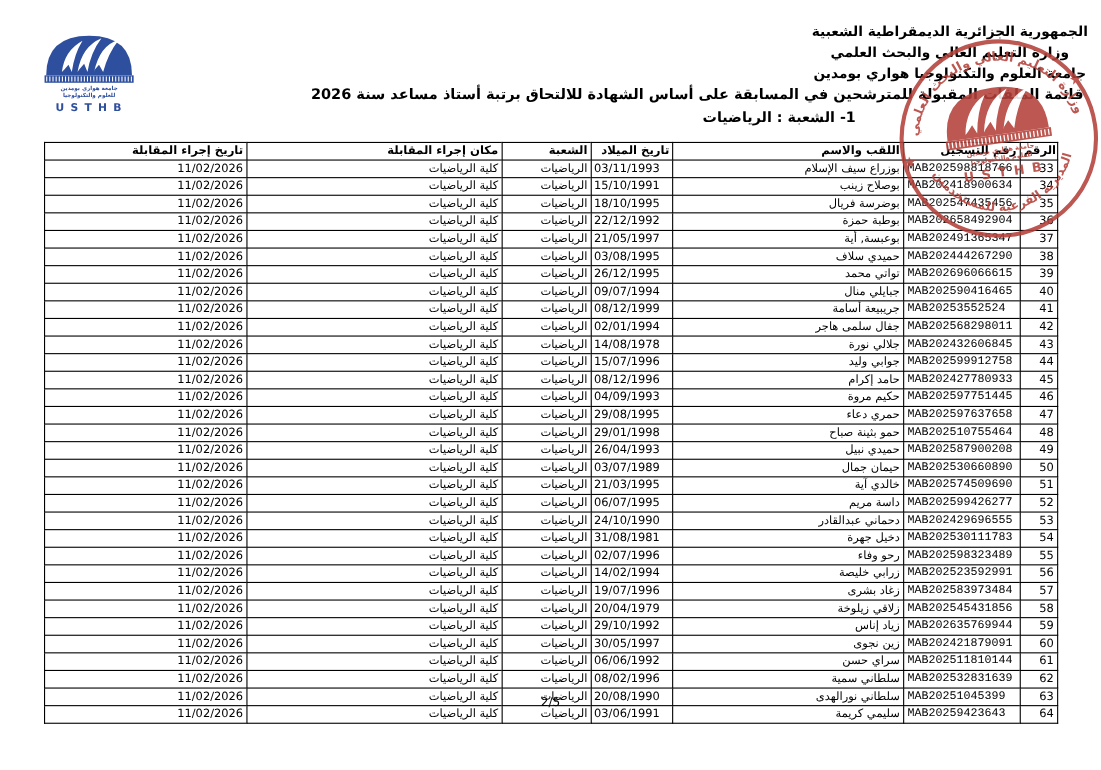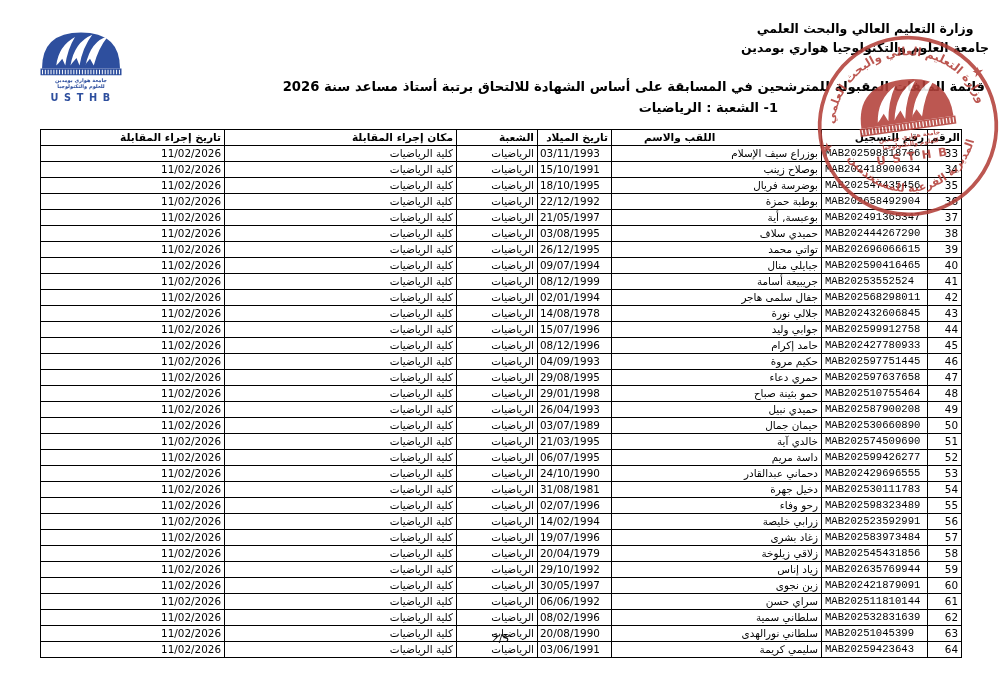--- a/index.html
+++ b/index.html
@@ -28,21 +28,21 @@
   table.main-table{
     position:absolute;top:129px;left:40px;width:921px;
     border-collapse:collapse;direction:rtl;table-layout:fixed;
     font-size:10.4px;
   }
   .main-table th,.main-table td{
     border:1px solid #000;padding:0 3px;height:15px;line-height:1.1;
     overflow:hidden;white-space:nowrap;vertical-align:middle;
   }
   .main-table th{font-weight:bold;text-align:right;font-size:10.6px;padding-left:32px;}
-  .main-table th.c2{text-align:left;margin-top:20px;}
+  .main-table th.c2{text-align:right;margin-top:20px;}
   .main-table td{text-align:right;}
   .main-table td.c1{text-align:left;font-size:10.6px;font-family:Liberation Mono, monospace;}
   .main-table td.c3{text-align:left;padding-left:2px;}
   col.w0{width:34px}col.w1{width:106px}col.w2{width:210px}
   col.w3{width:74px}col.w4{width:81px}col.w5{width:232px}col.w6{width:184px}
   
   .stamp{
     position:absolute;top:33px;left:815px;width:186px;height:186px;
     color:#b3403a;opacity:0.88;transform:rotate(-8deg);pointer-events:none;z-index:5;
   }
@@ -64,20 +64,21 @@
       <line x1="8" y1="58.5" x2="112" y2="58.5" stroke="#fff" stroke-width="6" stroke-dasharray="1.3 2.5"></line>
       <text x="60" y="72" font-size="6.8" font-weight="bold" text-anchor="middle" fill="currentColor">جامعة هواري بومدين</text>
       <text x="60" y="80.5" font-size="6.8" font-weight="bold" text-anchor="middle" fill="currentColor">للعلوم والتكنولوجيا</text>
       <text x="60" y="97" font-size="13" font-weight="bold" letter-spacing="1.5" text-anchor="middle" fill="currentColor">U S T H B</text>
     </symbol>
     <use href="#usthb-logo-shape" x="0" y="0" width="120" height="104"></use>
   </svg>
 </div>
 
 <div class="gov-header">
+  <div>الجمهورية الجزائرية الديمقراطية الشعبية</div>
   <div>وزارة التعليم العالي والبحث العلمي</div>
   <div>جامعة العلوم والتكنولوجيا هواري بومدين</div>
 </div>
 
 <div class="doc-title">قائمة الملفات المقبولة للمترشحين  في المسابقة على أساس الشهادة للالتحاق برتبة أستاذ مساعد سنة 2026</div>
 <div class="doc-subtitle">1- الشعبة : الرياضيات</div>
 
 <table class="main-table">
   <colgroup>
     <col class="w0">

